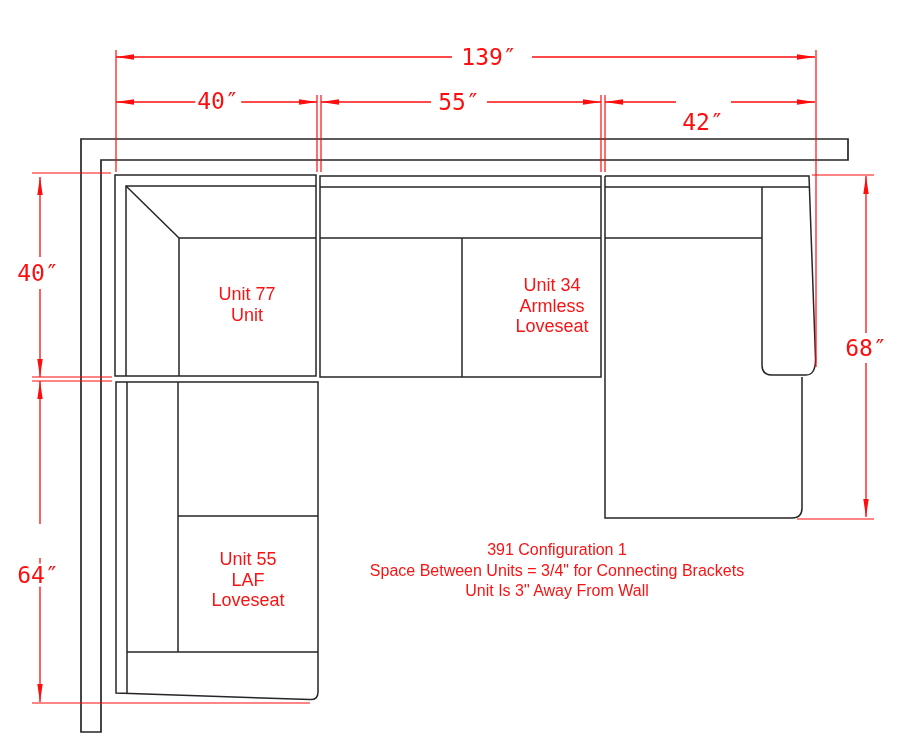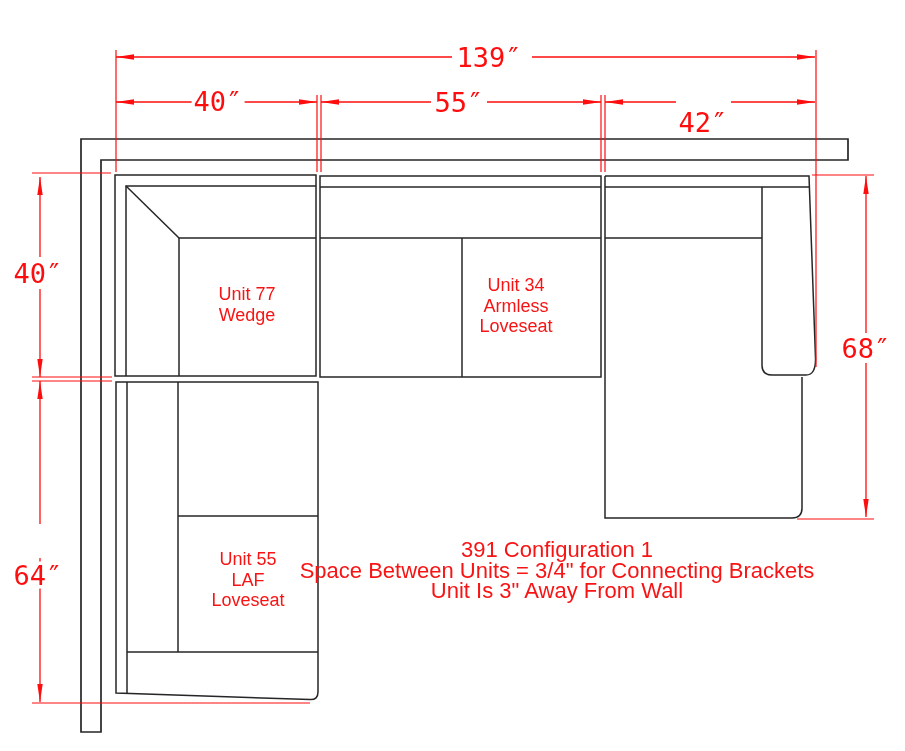--- a/index.html
+++ b/index.html
@@ -5,29 +5,29 @@
   * { margin:0; padding:0; box-sizing:border-box; }
   html,body { background:#ffffff; }
   .canvas {
     position:relative; width:905px; height:751px; background:#ffffff;
     font-family:"Liberation Sans", sans-serif; overflow:hidden;
   }
   .canvas svg { position:absolute; left:0; top:0; }
   .dim-text {
     position:absolute; transform:translate(-50%,-50%);
     font-family:"DejaVu Sans Mono","DejaVu Sans",monospace;
-    font-size:27px; color:#fd0d0d; white-space:nowrap;
+    font-size:23px; color:#fd0d0d; white-space:nowrap;
     background:#ffffff; padding:0 2px; line-height:1;
   }
   .unit-label, .notes {
     position:absolute; transform:translate(-50%,-50%);
     text-align:center; color:#f81414; white-space:nowrap;
   }
   .unit-label { font-size:18px; line-height:20.5px; }
-  .notes { font-size:22px; line-height:20.5px; }
+  .notes { font-size:16px; line-height:20.5px; }
 </style>
 </head>
 <body>
 
 <div class="canvas">
 
   <svg width="905" height="751" viewBox="0 0 905 751">
 
     <g stroke="#262626" stroke-width="1.7" fill="none">
       <path d="M81,139 H848 V160 H101 V732 H81 Z"></path>
@@ -115,24 +115,24 @@
   <div class="dim-text" style="left:489px; top:57px;">139″</div>
   <div class="dim-text" style="left:218px; top:101px;">40″</div>
   <div class="dim-text" style="left:459px; top:102px;">55″</div>
   <div class="dim-text" style="left:703px; top:102px;margin-top:20px;">42″</div>
   <div class="dim-text" style="left:38px;  top:273px;">40″</div>
   <div class="dim-text" style="left:38px;  top:541px;margin-top:34px;">64″</div>
   <div class="dim-text" style="left:866px; top:348px;">68″</div>
 
   <div class="unit-label" style="left:247px; top:304px;">
     <div>Unit 77</div>
-    <div>Wedge</div>
+    <div>Unit</div>
   </div>
 
-  <div class="unit-label" style="left:516px; top:306px;">
+  <div class="unit-label" style="left:552px; top:306px;">
     <div>Unit 34</div>
     <div>Armless</div>
     <div>Loveseat</div>
   </div>
 
 
   <div class="unit-label" style="left:248px; top:580px;">
     <div>Unit 55</div>
     <div>LAF</div>
     <div>Loveseat</div>

